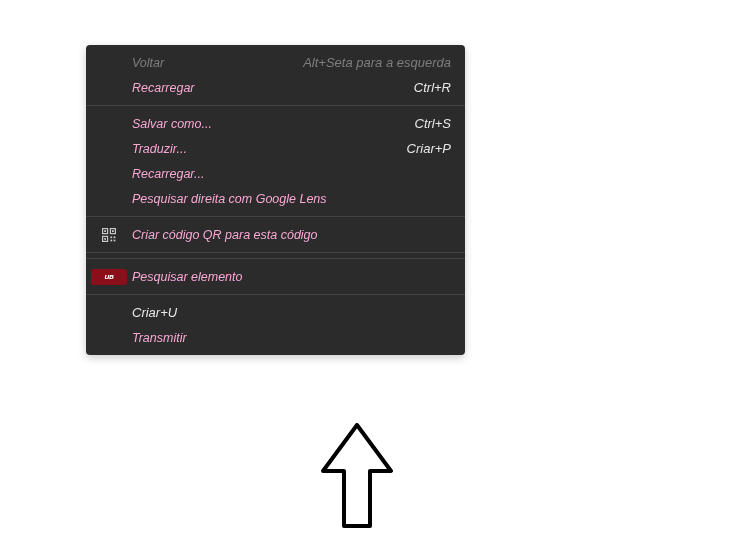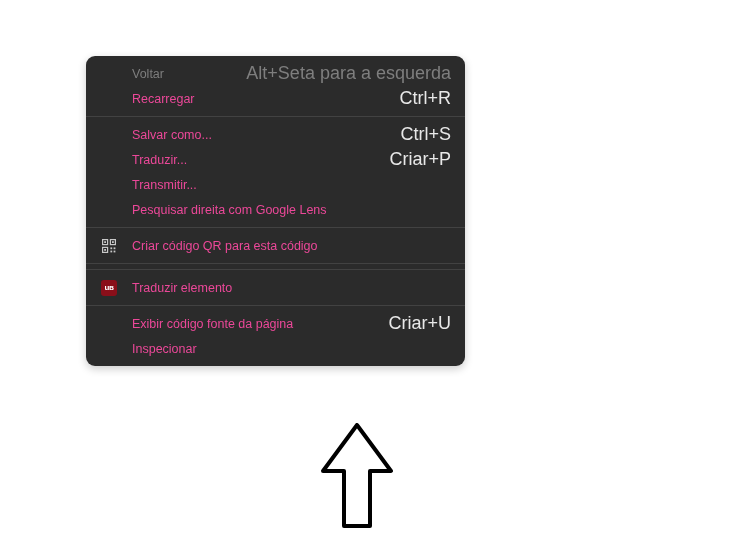--- a/index.html
+++ b/index.html
@@ -7,65 +7,66 @@
       width: 739px;
       height: 542px;
       background: #ffffff;
       font-family: "Segoe UI", Arial, sans-serif;
       font-size: 12.5px;
       position: relative;
     }
     .context-menu {
       position: absolute;
       left: 86px;
-      top: 56px;
+      top: 45px;
       width: 379px;
       background: #2b2b2b;
-      border-radius: 9px;
+      border-radius: 4px;
       padding: 5px 0;
       box-shadow: 0 3px 8px rgba(0,0,0,0.2);
       color: #e8e8e8;
+      font-style: italic;
     }
     .menu-item {
       display: flex;
       align-items: center;
       height: 25px;
       padding: 0 14px 0 0;
       cursor: default;
     }
     .menu-item.disabled .label { color: #7e7e7e; }
     .menu-item.disabled .shortcut { color: #7e7e7e; }
     .icon-slot {
       width: 46px;
       display: flex;
       justify-content: center;
       align-items: center;
       flex-shrink: 0;
     }
     .label {
       flex: 1;
-      color: #ec4899;
+      color: #f9a8d4;
       white-space: nowrap;
     }
     .shortcut {
       color: #e8e8e8;
-      font-size: 18px;
+      font-size: 13px;
     }
     .sep {
       height: 1px;
       background: #424242;
       margin: 5px 0;
     }
     .qr-icon {
       width: 14px;
       height: 14px;
     }
     .qr-icon svg { display: block; }
     .ub-icon {
-      width: 16px;
+      width: 36px;
       height: 16px;
       border-radius: 3px;
       background: #8a0f1a;
       display: flex;
       align-items: center;
       justify-content: center;
     }
     .ub-icon span {
       color: #ffffff;
       font-size: 8px;
@@ -103,21 +104,21 @@
     <span class="label">Salvar como...</span>
     <span class="shortcut">Ctrl+S</span>
   </div>
   <div class="menu-item">
     <span class="icon-slot"></span>
     <span class="label">Traduzir...</span>
     <span class="shortcut">Criar+P</span>
   </div>
   <div class="menu-item">
     <span class="icon-slot"></span>
-    <span class="label">Transmitir...</span>
+    <span class="label">Recarregar...</span>
     <span class="shortcut"></span>
   </div>
   <div class="menu-item">
     <span class="icon-slot"></span>
     <span class="label">Pesquisar direita com Google Lens</span>
     <span class="shortcut"></span>
   </div>
 
   <div class="sep"></div>
 
@@ -150,34 +151,33 @@
 
 
   <div class="sep"></div>
 
   <div class="menu-item">
     <span class="icon-slot">
       <span class="ub-icon">
           <span>uʙ</span>
         </span>
     </span>
-    <span class="label">Traduzir elemento</span>
+    <span class="label">Pesquisar elemento</span>
     <span class="shortcut"></span>
   </div>
 
   <div class="sep"></div>
 
   <div class="menu-item">
     <span class="icon-slot"></span>
-    <span class="label">Exibir código fonte da página</span>
     <span class="shortcut">Criar+U</span>
   </div>
   <div class="menu-item">
     <span class="icon-slot"></span>
-    <span class="label">Inspecionar</span>
+    <span class="label">Transmitir</span>
     <span class="shortcut"></span>
   </div>
 
 </div>
 
 <div class="arrow">
   <svg width="78" height="108" viewBox="0 0 78 108">
     <path d="M39 2 L73 48 L52 48 L52 103 L26 103 L26 48 L5 48 Z" fill="#ffffff" stroke="#000000" stroke-width="4" stroke-linejoin="round"></path>
   </svg>
 </div>

